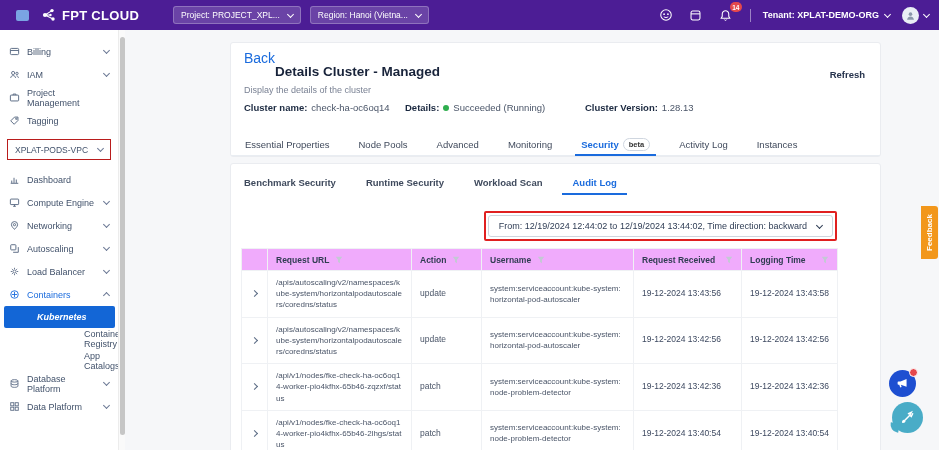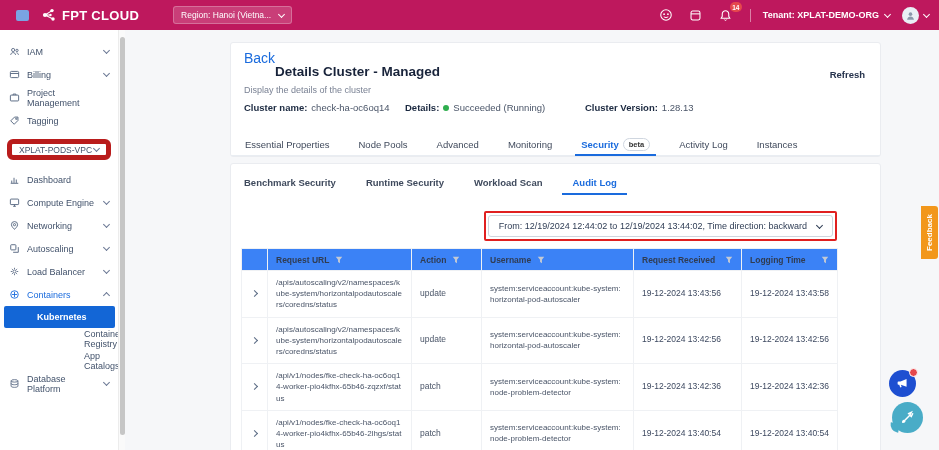--- a/index.html
+++ b/index.html
@@ -2,21 +2,21 @@
 <html><head>
 <meta charset="utf-8">
 <style>
   * { margin:0; padding:0; box-sizing:border-box; }
   html,body { width:939px; height:450px; overflow:hidden; }
   body { font-family:"Liberation Sans", sans-serif; background:#f6f7f9; }
   .stage { position:relative; width:939px; height:450px; overflow:hidden; }
 
   
   .topbar { position:absolute; top:0; left:0; width:939px; height:30px;
-    background:#be185d; display:flex; align-items:center; padding:0 10px; z-index:50; }
+    background:#4c1d95; display:flex; align-items:center; padding:0 10px; z-index:50; }
   .menu-btn { width:13px; height:11px; background:#7aa4e3; border-radius:2px; margin:0 12px 0 6px; }
   .logo { display:flex; align-items:center; gap:5px; margin-right:34px; }
   .logo-text { color:#fff; font-weight:800; font-size:13px; letter-spacing:.3px; }
   .tb-select { background:rgba(255,255,255,.17); border:1px solid rgba(255,255,255,.25);
     border-radius:3px; height:18px; display:flex; align-items:center; gap:8px;
     color:#fff; font-size:8.5px; padding:0 7px; margin-right:9px; cursor:pointer; }
   .tb-spacer { flex:1; }
   .tb-icon { width:16px; height:16px; display:flex; align-items:center; justify-content:center;
     margin-left:14px; position:relative; cursor:pointer; }
   .badge { position:absolute; top:-5px; right:-8px; min-width:12px; height:10px; background:#e5484d;
@@ -37,22 +37,22 @@
   .sidebar { position:absolute; top:30px; left:0; width:118px; height:420px; background:#fff;
     padding-top:10px; z-index:10; }
   .side-item { height:23px; display:flex; align-items:center; gap:7px; padding:0 9px;
     font-size:9px; color:#42526b; cursor:pointer; }
   .side-item .s-icon { width:11px; height:11px; color:#5b6b84; flex:0 0 auto; display:flex; }
   .side-item .chev { margin-left:auto; color:#6b7894; }
   .side-item.active-section { color:#1a6bdd; }
   .side-item.active-section .s-icon { color:#1a6bdd; }
   .side-item.sub { padding-left:37px; height:22px;margin-left:47px; }
   .side-item.selected { background:#1366d6; color:#fff; border-radius:2px; margin:0 3px 0 4px;
-    padding-left:33px; font-weight:600; }
-  .vpc-box { margin:7px 7px 8px 7px; height:21px; border:5px solid #b91c1c; border-radius:6px;
+    padding-left:33px; font-weight:600;font-style:italic; }
+  .vpc-box { margin:7px 7px 8px 7px; height:21px; border:1px solid #b91c1c; border-radius:0;
     display:flex; align-items:center; padding:0 7px; font-size:8.5px; color:#42526b; cursor:pointer; }
   .vpc-box .chev { margin-left:auto; color:#6b7894; }
   .side-scrollbar { position:absolute; top:30px; left:118px; width:7px; height:420px;
     background:#fafafa; border-left:1px solid #ececec; z-index:11; }
   .side-thumb { position:absolute; top:7px; left:1px; width:5px; height:398px; background:#c6c6c6; border-radius:3px; }
 
   
   .card { position:absolute; background:#fff; border:1px solid #eaecf0; border-radius:3px; }
   .card1 { left:230px; top:42px; width:651px; height:115px; }
   .card2 { left:230px; top:163px; width:651px; height:300px; overflow:hidden; }
@@ -84,21 +84,21 @@
   
   .filter-annotation { position:absolute; top:47px; right:43px; border:2px solid #e02020; padding:2px; border-radius:2px; }
   .date-filter { height:22px; border:1px solid #cfd5de; border-radius:3px; background:#fff;
     display:flex; align-items:center; gap:10px; padding:0 10px; font-size:9px; color:#2e3c54; cursor:pointer; }
   .date-filter .chev { color:#2e3c54; }
 
   
   .audit-table { position:absolute; top:84px; left:10px; width:596px;
     border-collapse:collapse; table-layout:fixed; font-size:8px; }
   .audit-table th, .audit-table td { border:1px solid #eff1f4; }
-  .audit-table th { background:#3b82f6; height:22px; font-size:8.5px; font-weight:700; color:#303c52;
+  .audit-table th { background:#f0abfc; height:22px; font-size:8.5px; font-weight:700; color:#303c52;
     text-align:left; padding:0 8px; white-space:nowrap; }
   .th-inner { display:flex; align-items:center; gap:6px; }
   .th-inner.spread { justify-content:space-between; }
   .audit-table td { padding:6px 8px; color:#4a5568; vertical-align:middle; line-height:1.4; }
   td.c-url, td.c-user { word-break:break-all; }
   td.c-date { white-space:nowrap; color:#3d4960; font-size:8.5px; }
   td.c-action { font-size:8.5px; }
   td.c-expand { text-align:center; }
   .expand-chev { width:5px; height:5px; border-right:1.3px solid #5b6b84; border-bottom:1.3px solid #5b6b84;
     display:inline-block; transform:rotate(-45deg); cursor:pointer; }
@@ -128,20 +128,24 @@
       <svg width="16" height="16" viewBox="0 0 16 16">
         <circle cx="4" cy="8" r="2.1" fill="#fff"></circle>
           <circle cx="11" cy="3.6" r="1.7" fill="#fff"></circle>
         <circle cx="12" cy="12" r="1.7" fill="#fff"></circle>
           <circle cx="9.5" cy="8" r="1.2" fill="#fff"></circle>
         <path d="M4 8 11 3.6M4 8l8 4M9.5 8H4" stroke="#fff" stroke-width="1.1"></path>
       </svg>
       <span class="logo-text">FPT CLOUD</span>
     </div>
     <div class="tb-select">
+      <span>Project: PROJECT_XPL...</span>
+      <span class="chev white"></span>
+    </div>
+    <div class="tb-select">
       <span>Region: Hanoi (Vietna...</span>
       <span class="chev white"></span>
     </div>
     <div class="tb-spacer"></div>
     <div class="tb-icon">
       <svg width="14" height="14" viewBox="0 0 16 16">
           <circle cx="8" cy="8" r="6" fill="none" stroke="#fff" stroke-width="1.2"></circle>
           <circle cx="5.8" cy="7" r="1" fill="#fff"></circle>
           <circle cx="10.2" cy="7" r="1" fill="#fff"></circle>
           <path d="M5.5 10c1.5 1.2 3.5 1.2 5 0" stroke="#fff" stroke-width="1.1" fill="none"></path>
@@ -173,45 +177,45 @@
           </svg>
       </span>
       <span class="chev white"></span>
     </div>
   </div>
 
   <div class="sidebar">
 
     <div class="side-item">
       <span class="s-icon">
+        <svg width="11" height="11" viewBox="0 0 16 16" fill="none" stroke="currentColor" stroke-width="1.4">
+            <rect x="2" y="3.5" width="12" height="9" rx="1.5"></rect>
+            <line x1="2" y1="6.5" x2="14" y2="6.5"></line>
+          </svg>
+      </span>
+      <span>Billing</span>
+      <span class="chev"></span>
+    </div>
+
+    <div class="side-item">
+      <span class="s-icon">
         <svg width="11" height="11" viewBox="0 0 16 16" fill="none" stroke="currentColor" stroke-width="1.3">
             <circle cx="6" cy="5.8" r="2.3"></circle>
             <path d="M2.5 13c0-2 1.6-3.4 3.5-3.4s3.5 1.4 3.5 3.4"></path>
             <circle cx="11.6" cy="6.4" r="1.7"></circle>
             <path d="M10.8 9.8c1.7.2 2.9 1.5 2.9 3.2"></path>
           </svg>
       </span>
       <span>IAM</span>
       <span class="chev"></span>
     </div>
 
     <div class="side-item">
       <span class="s-icon">
         <svg width="11" height="11" viewBox="0 0 16 16" fill="none" stroke="currentColor" stroke-width="1.4">
-            <rect x="2" y="3.5" width="12" height="9" rx="1.5"></rect>
-            <line x1="2" y1="6.5" x2="14" y2="6.5"></line>
-          </svg>
-      </span>
-      <span>Billing</span>
-      <span class="chev"></span>
-    </div>
-
-    <div class="side-item">
-      <span class="s-icon">
-        <svg width="11" height="11" viewBox="0 0 16 16" fill="none" stroke="currentColor" stroke-width="1.4">
             <rect x="2" y="4.5" width="12" height="8.5" rx="1"></rect>
             <path d="M6 4.5V3h4v1.5"></path>
           </svg>
       </span>
       <span>Project Management</span>
     </div>
 
     <div class="side-item">
       <span class="s-icon">
         <svg width="11" height="11" viewBox="0 0 16 16" fill="none" stroke="currentColor" stroke-width="1.4">
@@ -310,20 +314,32 @@
         <svg width="11" height="11" viewBox="0 0 16 16" fill="none" stroke="currentColor" stroke-width="1.3">
             <ellipse cx="8" cy="4.2" rx="5" ry="1.8"></ellipse>
             <path d="M3 4.2v7.6c0 1 2.2 1.8 5 1.8s5-.8 5-1.8V4.2"></path>
             <path d="M3 8c0 1 2.2 1.8 5 1.8S13 9 13 8"></path>
           </svg>
       </span>
       <span>Database Platform</span>
       <span class="chev"></span>
     </div>
 
+    <div class="side-item">
+      <span class="s-icon">
+        <svg width="11" height="11" viewBox="0 0 16 16" fill="none" stroke="currentColor" stroke-width="1.3">
+            <rect x="2.5" y="2.5" width="4.5" height="4.5"></rect>
+            <rect x="9" y="2.5" width="4.5" height="4.5"></rect>
+            <rect x="2.5" y="9" width="4.5" height="4.5"></rect>
+            <rect x="9" y="9" width="4.5" height="4.5"></rect>
+          </svg>
+      </span>
+      <span>Data Platform</span>
+      <span class="chev"></span>
+    </div>
   </div>
 
   <div class="side-scrollbar">
     <div class="side-thumb"></div>
   </div>
 
   <div class="card card1">
     <span class="back-link">Back</span>
     <span class="page-title">Details Cluster - Managed</span>
     <span class="refresh-link">Refresh</span>

